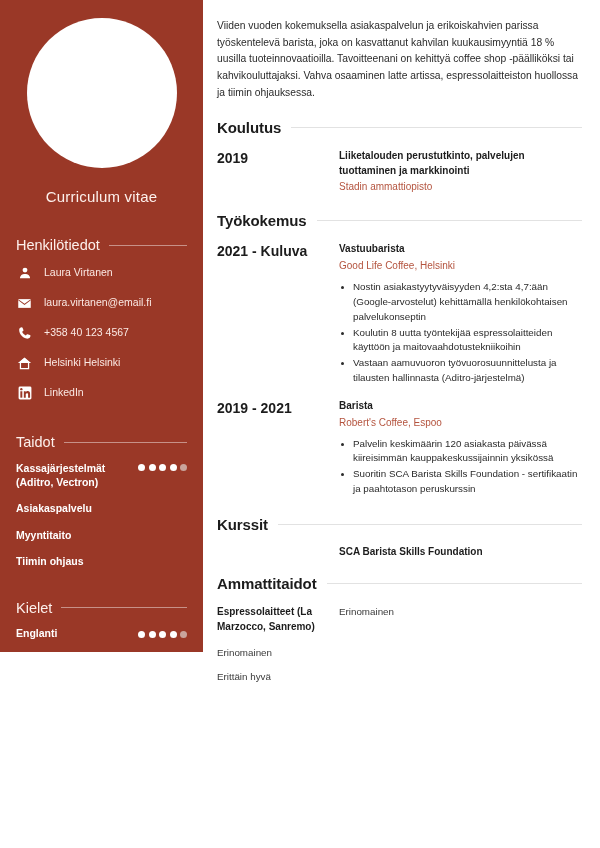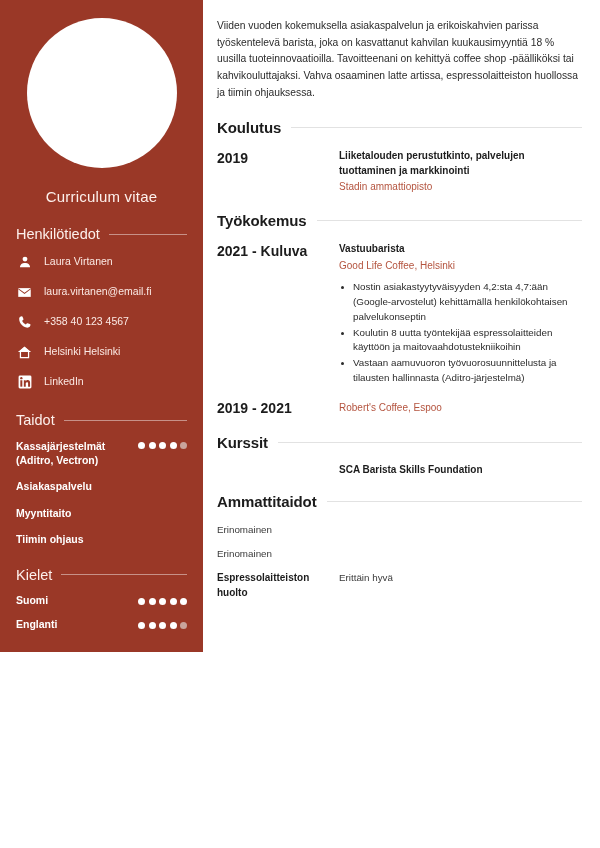--- a/index.html
+++ b/index.html
@@ -27,21 +27,21 @@
   .cv-title {
     text-align: center;
     font-size: 15px;
     color: #fdf0ec;
     font-weight: 400;
     margin-top: 20px;
     letter-spacing: .2px;
   }
   .side-heading {
     display: flex; align-items: center; gap: 9px;
-    margin-top: 21px; margin-bottom: 11px;
+    margin-top: 32px; margin-bottom: 11px;
   }
   .side-heading .txt {
     font-size: 14.5px; font-weight: 400; color: #fdf0ec; white-space: nowrap;
   }
   .side-heading .rule {
     flex: 1; height: 1px; background: rgba(255,255,255,.45);
   }
   .contact-row {
     display: flex; align-items: center; gap: 11px;
     margin-bottom: 12px; min-height: 18px;
@@ -204,30 +204,20 @@
     </div>
     <div class="skill-row">
       <span class="label">Tiimin ohjaus</span>
     </div>
 
     <div class="side-heading">
       <span class="txt">Kielet</span>
       <span class="rule"></span>
     </div>
 
-    <div class="lang-row">
-      <span class="label">Suomi</span>
-      <span class="dots">
-        <span class="dot"></span>
-        <span class="dot"></span>
-        <span class="dot"></span>
-        <span class="dot"></span>
-        <span class="dot"></span>
-      </span>
-    </div>
     <div class="lang-row">
       <span class="label">Englanti</span>
       <span class="dots">
         <span class="dot"></span>
         <span class="dot"></span>
         <span class="dot"></span>
         <span class="dot"></span>
         <span class="dot off"></span>
       </span>
     </div>
@@ -270,21 +260,26 @@
             <li>Vastaan aamuvuoron työvuorosuunnittelusta ja tilausten hallinnasta (Aditro-järjestelmä)</li>
           </ul>
         </div>
       </div>
 
       <div class="spacer-8"></div>
 
       <div class="entry">
         <div class="left">2019 - 2021</div>
         <div class="right">
+          <div class="title">Barista</div>
           <div class="org">Robert's Coffee, Espoo</div>
+          <ul class="bullets">
+            <li>Palvelin keskimäärin 120 asiakasta päivässä kiireisimmän kauppakeskussijainnin yksikössä</li>
+            <li>Suoritin SCA Barista Skills Foundation - sertifikaatin ja paahtotason peruskurssin</li>
+          </ul>
         </div>
       </div>
     </section>
 
     <section class="sec">
       <div class="sec-heading">
         <span class="txt">Kurssit</span>
         <span class="rule"></span>
       </div>
       <div class="course-row">
@@ -292,25 +287,25 @@
         <div class="title">SCA Barista Skills Foundation</div>
       </div>
     </section>
 
     <section class="sec">
       <div class="sec-heading">
         <span class="txt">Ammattitaidot</span>
         <span class="rule"></span>
       </div>
       <div class="pskill-row">
+        <div class="name">Espressolaitteet (La Marzocco, Sanremo)</div>
         <div class="level">Erinomainen</div>
       </div>
       <div class="pskill-row">
         <div class="level">Erinomainen</div>
       </div>
       <div class="pskill-row">
-        <div class="name">Espressolaitteiston huolto</div>
         <div class="level">Erittäin hyvä</div>
       </div>
     </section>
 
   </main>
 </div>
 
 </body></html>

